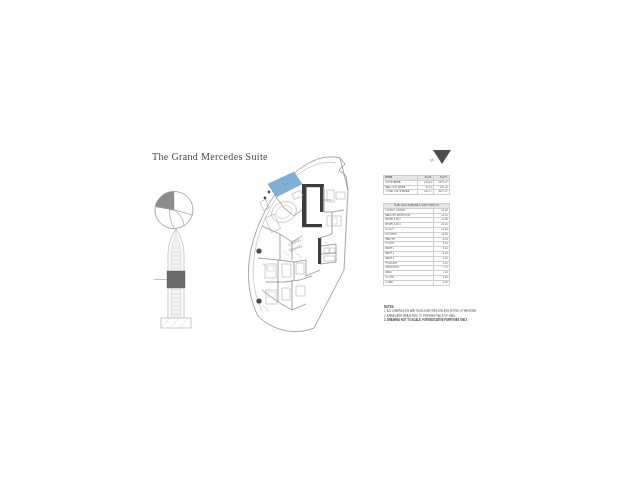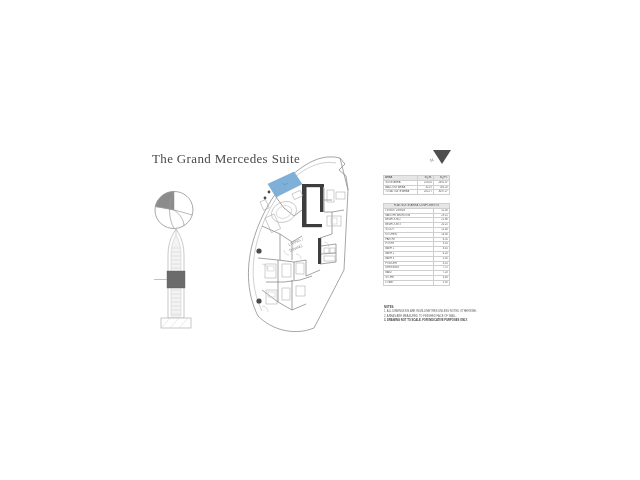--- a/index.html
+++ b/index.html
@@ -21,21 +21,21 @@
     inset: 0;
     background: #ffffff;
   }
 
   
   .plan-title {
     position: absolute;
     left: 152px;
     top: 151px;
     font-family: "Liberation Serif", serif;
-    font-size: 13px;
+    font-size: 10px;
     letter-spacing: 0.35px;
     color: #4a4a4a;
     white-space: nowrap;
   }
 
   
   .keyplan {
     position: absolute;
     left: 148px;
     top: 190px;

